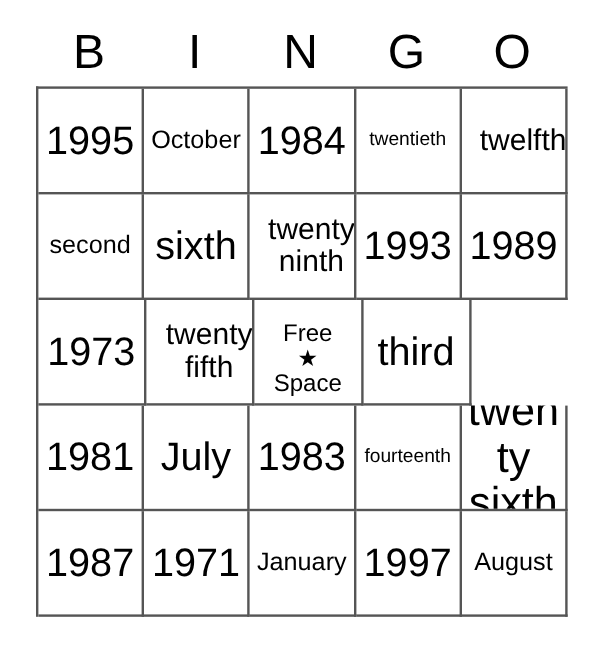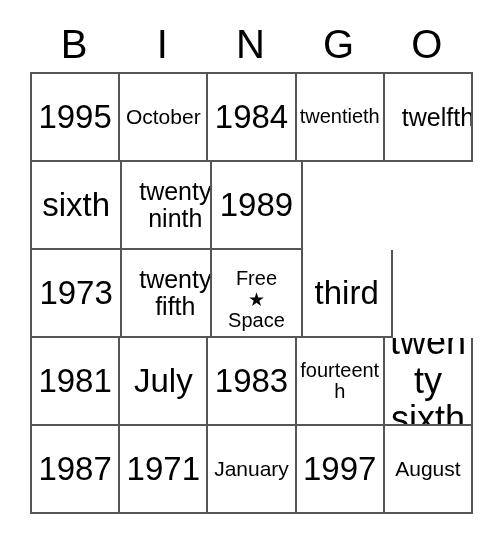--- a/index.html
+++ b/index.html
@@ -46,39 +46,39 @@
     display: flex;
     height: 88px;
   }
   .cell {
     width: 86.2px;
     height: 86px;
     border-right: 2px solid #555555;
     border-bottom: 2px solid #555555;
     display: flex;
     align-items: center;
-    justify-content: flex-start;
+    justify-content: center;
     text-align: center;
     padding: 0 1px;
     box-sizing: content-box;
     overflow: hidden;
   }
   .cell-text {
     display: block;
     width: 100%;
     line-height: 1.06;
     color: #000000;
     word-wrap: break-word;
   }
   
   .sz-xl { font-size: 33px; }
   .sz-lg { font-size: 36px; }
   .sz-md { font-size: 25px; padding-left: 16px; }
   .sz-sm { font-size: 21px; }
-  .sz-xs { font-size: 20px; }
+  .sz-xs { font-size: 16px; }
   .two-line { line-height: 1.08; }
   .free-space .cell-text {
     font-size: 20px;
     line-height: 1.15;
     margin-top: 12px;
   }
   .free-star {
     display: block;
     font-size: 19px;
     line-height: 1.0;
@@ -110,24 +110,30 @@
         </div>
         <div class="cell">
           <span class="cell-text sz-xs">twentieth</span>
         </div>
         <div class="cell">
           <span class="cell-text sz-md">twelfth</span>
         </div>
       </div>
       <div class="grid-row">
         <div class="cell">
+          <span class="cell-text sz-sm">second</span>
+        </div>
+        <div class="cell">
           <span class="cell-text sz-xl">sixth</span>
         </div>
         <div class="cell">
           <span class="cell-text sz-md two-line">twenty ninth</span>
+        </div>
+        <div class="cell">
+          <span class="cell-text sz-xl">1993</span>
         </div>
         <div class="cell">
           <span class="cell-text sz-xl">1989</span>
         </div>
       </div>
       <div class="grid-row">
         <div class="cell">
           <span class="cell-text sz-xl">1973</span>
         </div>
         <div class="cell">

